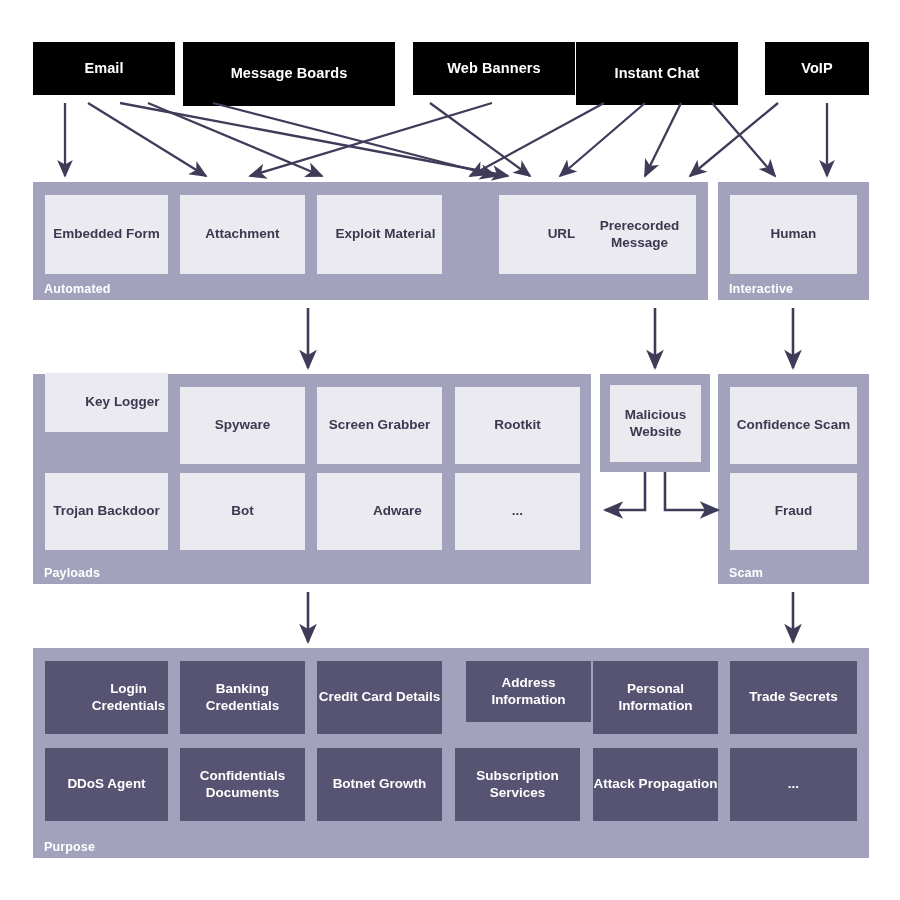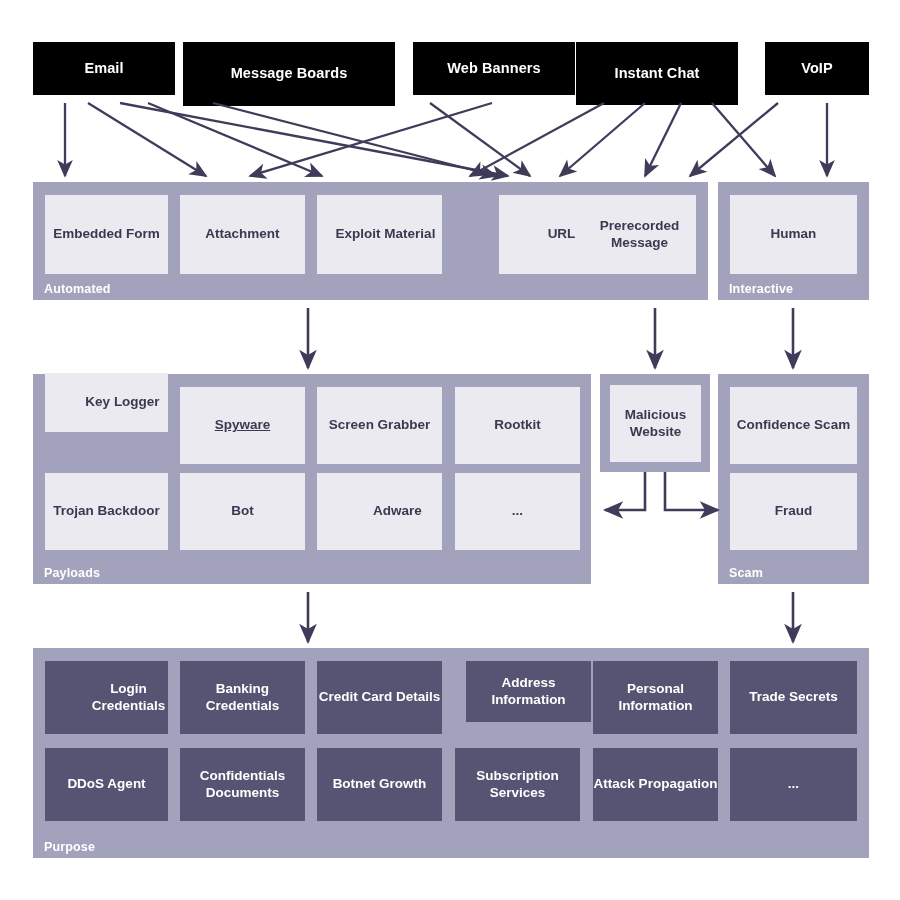--- a/index.html
+++ b/index.html
@@ -79,21 +79,21 @@
     </div>
     <div class="abs cell-light" style="left: 730px; top: 195px; width: 127px; height: 79px;">Human</div>
   </div>
 
   <div>
 
     <div class="abs panel" style="left: 33px; top: 374px; width: 558px; height: 210px;">
       <span class="panel-label">Payloads</span>
     </div>
     <div class="abs cell-light" style="left: 45px; top: 373px; width: 123px; height: 59px; padding-left: 32px;">Key Logger</div>
-    <div class="abs cell-light" style="left: 180px; top: 387px; width: 125px; height: 77px; text-decoration: underline;">Spyware</div>
+    <div class="abs cell-light" style="left: 180px; top: 387px; width: 125px; height: 77px;">Spyware</div>
     <div class="abs cell-light" style="left: 317px; top: 387px; width: 125px; height: 77px;">Screen Grabber</div>
     <div class="abs cell-light" style="left: 455px; top: 387px; width: 125px; height: 77px;">Rootkit</div>
     <div class="abs cell-light" style="left: 45px; top: 473px; width: 123px; height: 77px;">Trojan Backdoor</div>
     <div class="abs cell-light" style="left: 180px; top: 473px; width: 125px; height: 77px;">Bot</div>
     <div class="abs cell-light" style="left: 317px; top: 473px; width: 125px; height: 77px; padding-left: 36px;">Adware</div>
     <div class="abs cell-light" style="left: 455px; top: 473px; width: 125px; height: 77px;">...</div>
 
     <div class="abs panel" style="left: 600px; top: 374px; width: 110px; height: 98px;"></div>
     <div class="abs cell-light" style="left: 610px; top: 385px; width: 91px; height: 77px;">Malicious Website</div>
 

